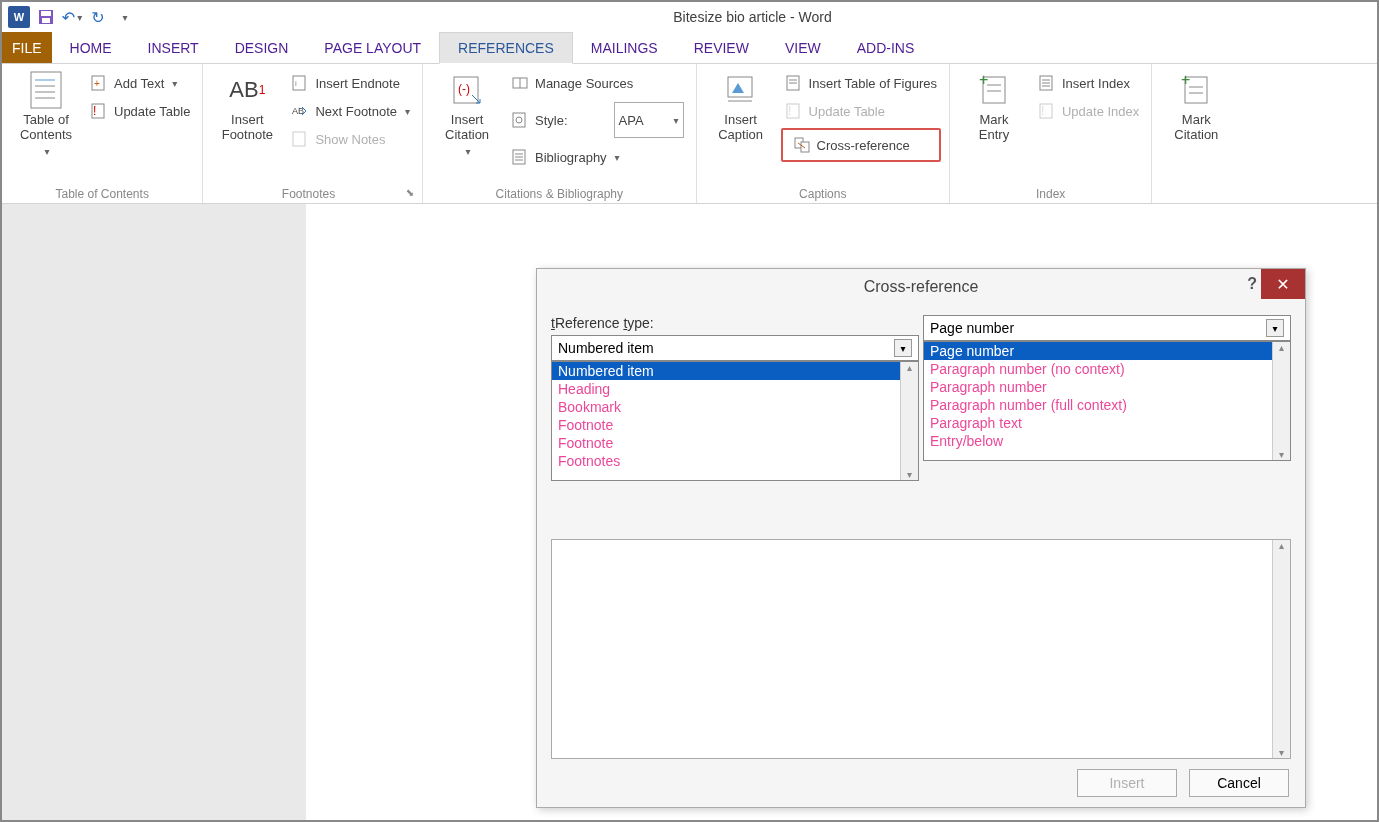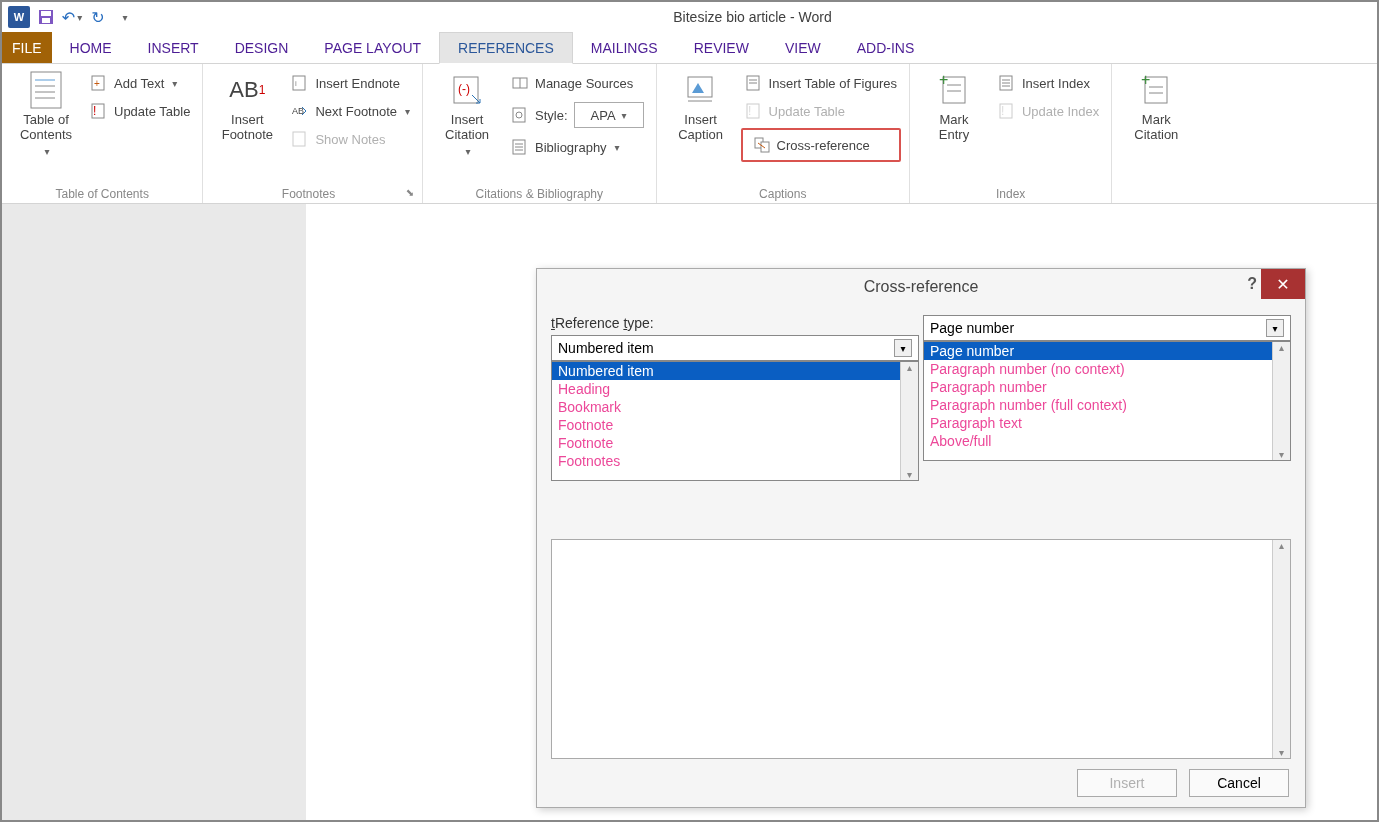--- a/index.html
+++ b/index.html
@@ -17,21 +17,21 @@
 .group { border-right: 1px solid #e0e0e0; padding: 4px 8px 2px 8px; display: flex; flex-direction: column; }
 .group-body { flex: 1; display: flex; gap: 4px; }
 .group-label { text-align: center; font-size: 12px; color: #888; padding-top: 2px; }
 .bigbtn { width: 72px; display: flex; flex-direction: column; align-items: center; justify-content: flex-start; padding-top: 4px; font-size: 13px; color: #444; text-align: center; gap: 4px; }
 .bigbtn .ico { width: 36px; height: 36px; display: flex; align-items: center; justify-content: center; }
 .smallcol { display: flex; flex-direction: column; gap: 6px; justify-content: flex-start; padding-top: 4px; }
 .smallbtn { display: flex; align-items: center; gap: 6px; font-size: 13px; color: #444; white-space: nowrap; padding: 2px 4px; }
 .smallbtn.disabled { color: #b0b0b0; }
 .smallbtn .sico { width: 18px; height: 18px; display: inline-flex; align-items: center; justify-content: center; }
 .dd { font-size: 10px; color: #666; margin-left: 2px; }
-.styleinput { width: 70px; height: 26px; border: 1px solid #ababab; font-size: 13px; padding: 0 16px; display: inline-flex; align-items: center; justify-content: space-between; }
+.styleinput { width: 70px; height: 36px; border: 1px solid #ababab; font-size: 13px; padding: 0 4px; display: inline-flex; align-items: center; justify-content: space-between; margin-left: 40px; }
 .highlight-box { border: 2px solid #d9534f; border-radius: 2px; }
 .canvas { position: relative; height: 618px; background: #f3f3f3; display: flex; }
 .leftgutter { width: 304px; background: #e9e9e9; }
 .page { flex: 1; background: #fff; margin: 0; }
 .dialog { position: absolute; left: 534px; top: 64px; width: 770px; height: 540px; background: #f5f5f5; border: 1px solid #aaa; box-shadow: 2px 2px 8px rgba(0,0,0,0.2); display: flex; flex-direction: column; }
 .dialog-title { height: 36px; display: flex; align-items: center; justify-content: center; position: relative; font-size: 16px; color: #444; }
 .dialog-title .help { position: absolute; right: 48px; top: 6px; font-size: 16px; font-weight: bold; color: #555; }
 .dialog-title .close { position: absolute; right: 0; top: 0; width: 44px; height: 30px; background: #a83232; color: #fff; display: flex; align-items: center; justify-content: center; font-size: 16px; }
 .dialog-body { flex: 1; padding: 10px 14px; display: flex; gap: 4px; }
 .col { flex: 1; display: flex; flex-direction: column; }
@@ -373,21 +373,21 @@
           <span>Page number</span>
           <span class="carr">▾</span>
         </div>
         <div class="listpanel">
           <div class="listitems">
             <div class="listrow sel">Page number</div>
             <div class="listrow">Paragraph number (no context)</div>
             <div class="listrow">Paragraph number</div>
             <div class="listrow">Paragraph number (full context)</div>
             <div class="listrow">Paragraph text</div>
-            <div class="listrow">Above/full</div>
+            <div class="listrow">Entry/below</div>
           </div>
           <div class="scrollbar">
               <span>▴</span>
               <span>▾</span>
             </div>
         </div>
       </div>
     </div>
 
     <div class="bigwhite">

